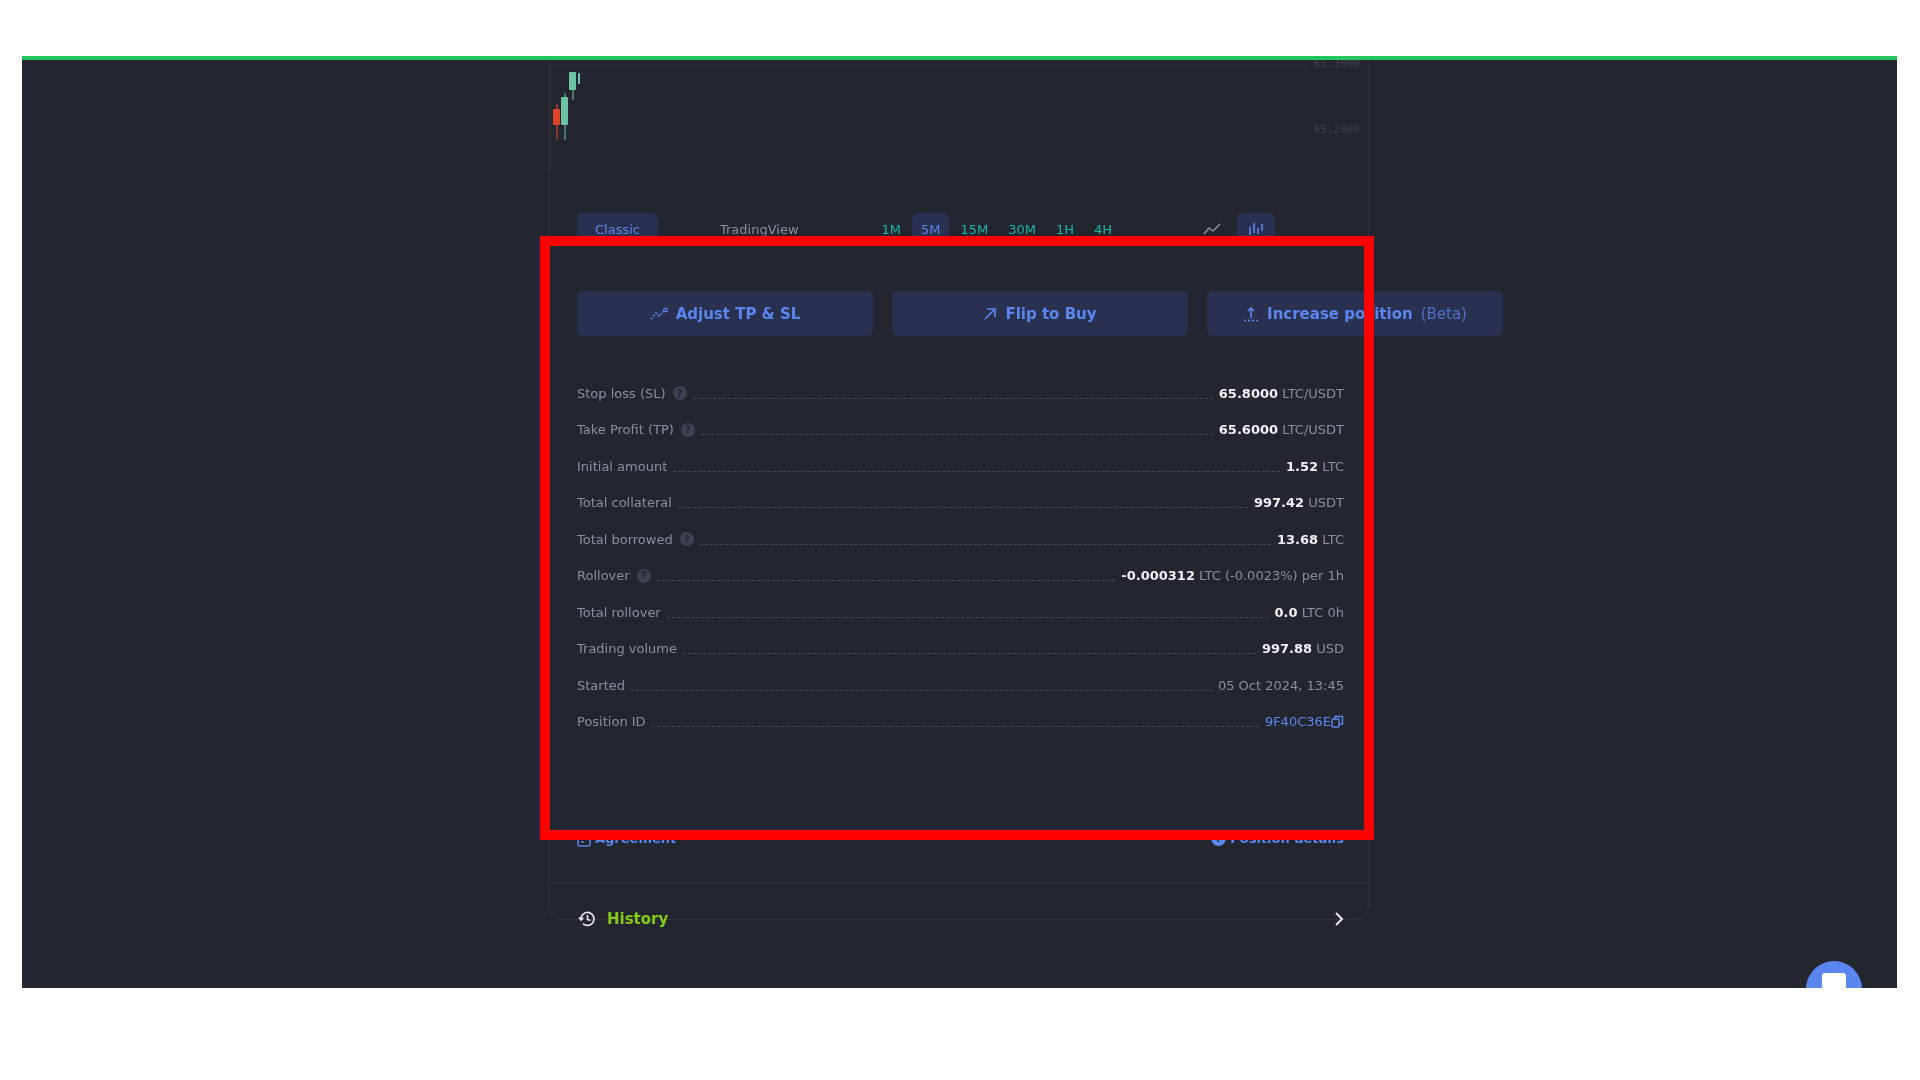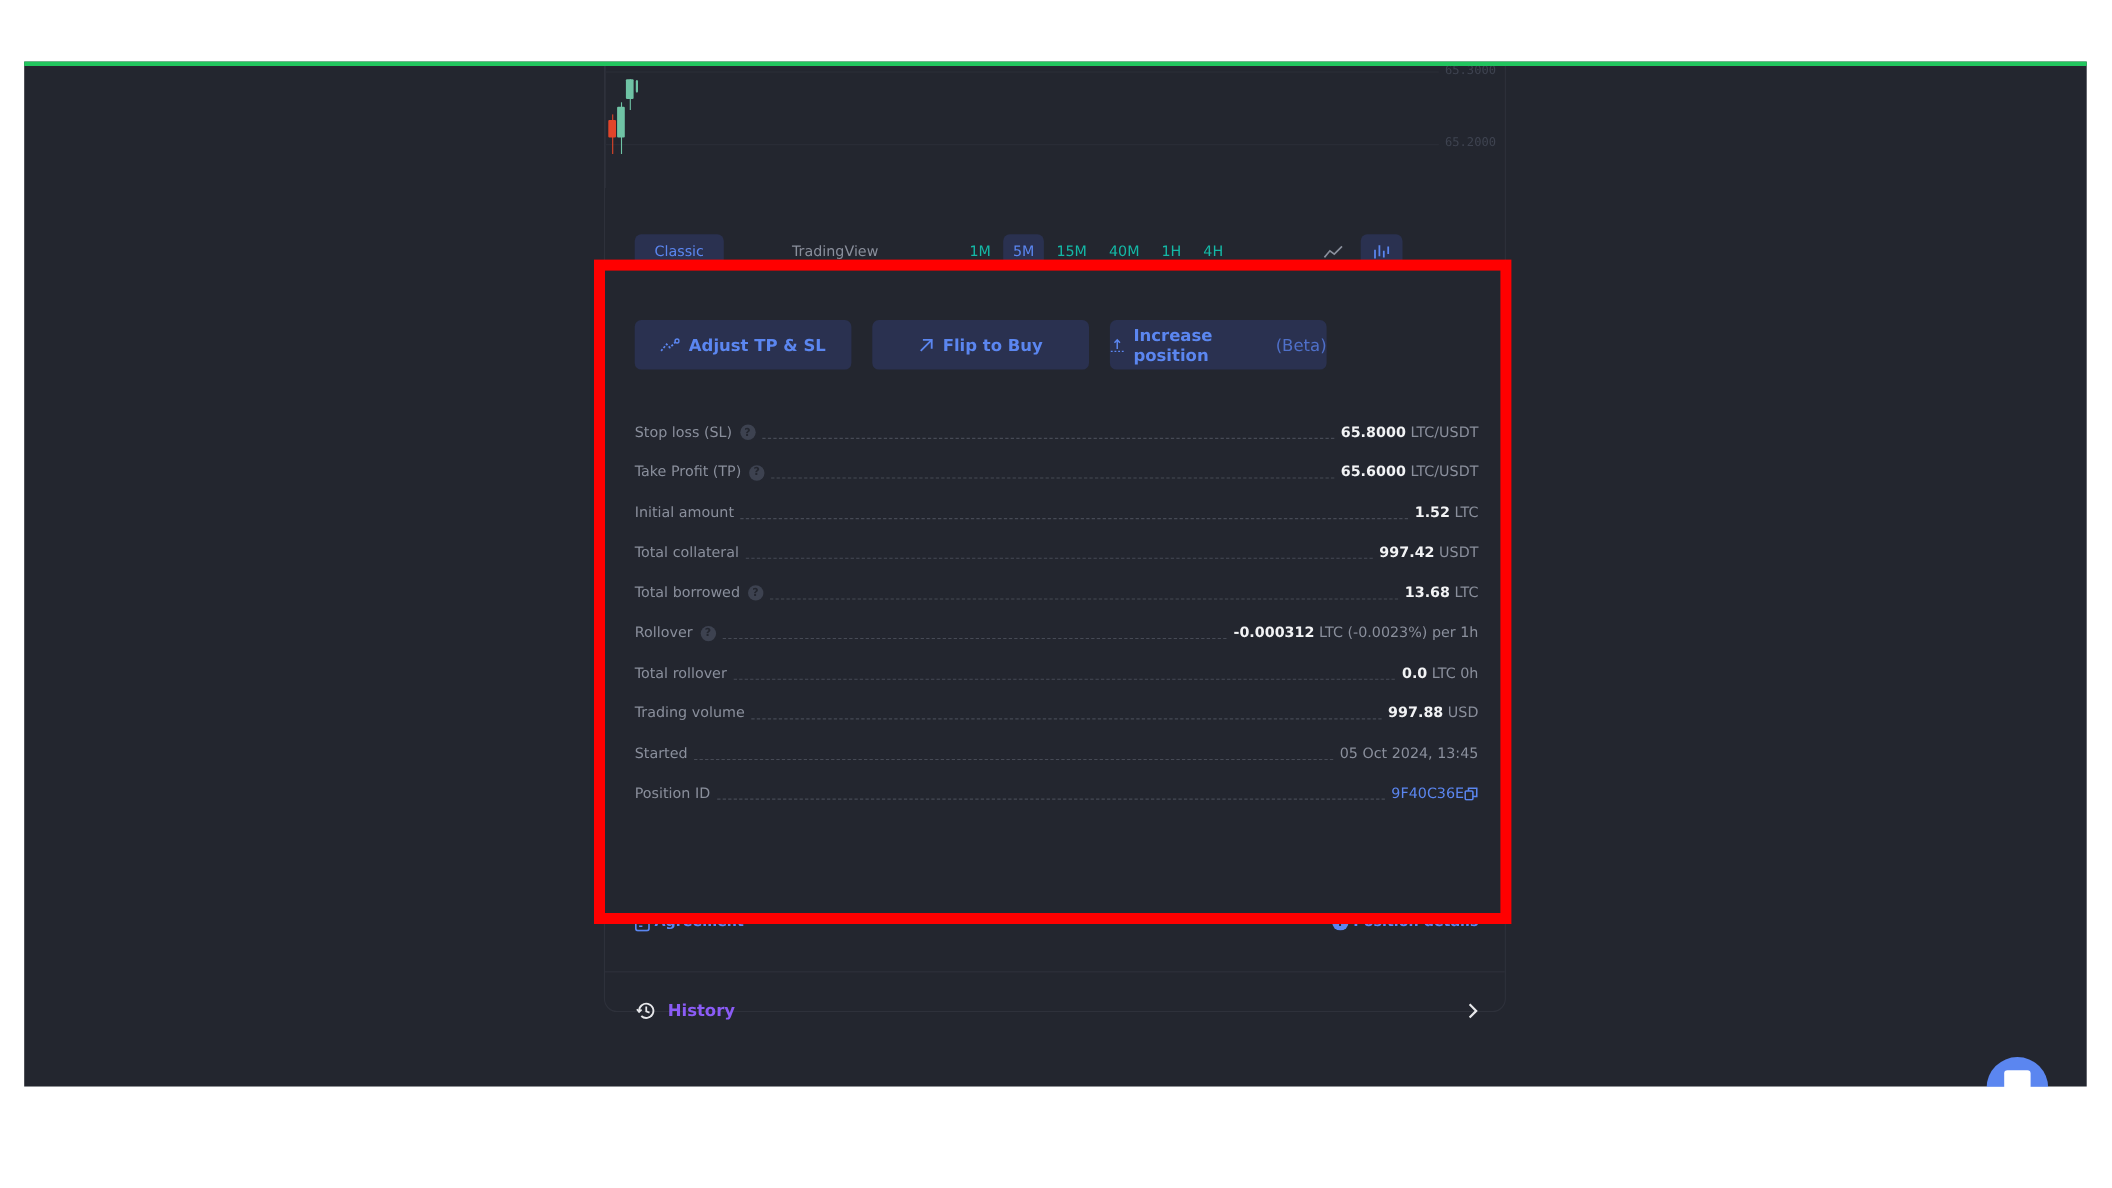--- a/index.html
+++ b/index.html
@@ -55,21 +55,21 @@
   .type-btn.active { background: #2a3150; }
 
   
   .highlight {
     position: absolute; left: 518px; top: 176px; width: 834px; height: 604px;
     border: 10px solid #ff0000; pointer-events: none;
   }
 
   
   .actions {
-    position: absolute; left: 27px; top: 250px; width: 629px; height: 46px;
+    position: absolute; left: 27px; top: 250px; width: 926px; height: 46px;
     display: flex; gap: 19px; justify-content: space-between;
   }
   .action-btn {
     flex: 1; height: 45px; background: #2a3150; border-radius: 6px;
     display: flex; align-items: center; justify-content: center; gap: 8px;
     color: #5b86f0; font-size: 15px; font-weight: bold; cursor: pointer;
   }
   .action-btn .muted { font-weight: normal; color: #4f70c9; }
 
   
@@ -90,21 +90,21 @@
     display: flex; justify-content: space-between; align-items: center;
   }
   .flink { display: flex; align-items: center; gap: 4px; color: #5b86f0; font-size: 13px; font-weight: bold; cursor: pointer; }
 
   
   .history-sep { position: absolute; left: 0; right: 0; top: 842px; height: 1px; background: #2e313b; }
   .history {
     position: absolute; left: 27px; top: 860px; width: 767px; height: 36px;
     display: flex; align-items: center; gap: 10px; cursor: pointer;
   }
-  .history .title { color: #8b5cf6; font-size: 15px; font-weight: bold; }
+  .history .title { color: #84cc16; font-size: 15px; font-weight: bold; }
   .history .chev { margin-left: auto; }
 
   
   .chat {
     position: absolute; left: 1806px; top: 961px; width: 56px; height: 56px; border-radius: 50%;
     background: #5b86f0; display: flex; align-items: flex-start; justify-content: center; padding-top: 12px;
   }
   .chat .inner { width: 24px; height: 22px; background: #ffffff; border-radius: 3px; }
   .white-cover { position: absolute; left: 0; top: 988px; width: 1920px; height: 92px; background: #ffffff; }
 </style>
@@ -138,21 +138,21 @@
         </div>
       </div>
 
     <div class="chart-controls">
       <div class="seg active">Classic</div>
       <div class="seg">TradingView</div>
       <div class="tf-group">
         <div class="tf">1M</div>
         <div class="tf active">5M</div>
         <div class="tf">15M</div>
-        <div class="tf">40M</div>
+        <div class="tf">30M</div>
         <div class="tf">1H</div>
         <div class="tf">4H</div>
       </div>
       <div class="type-group">
         <div class="type-btn">
           <svg width="18" height="12" viewBox="0 0 18 12">
             <polyline points="1,11 6,5 10,8 17,1" fill="none" stroke="#8a8f9c" stroke-width="1.5"></polyline>
           </svg>
         </div>
         <div class="type-btn active">

